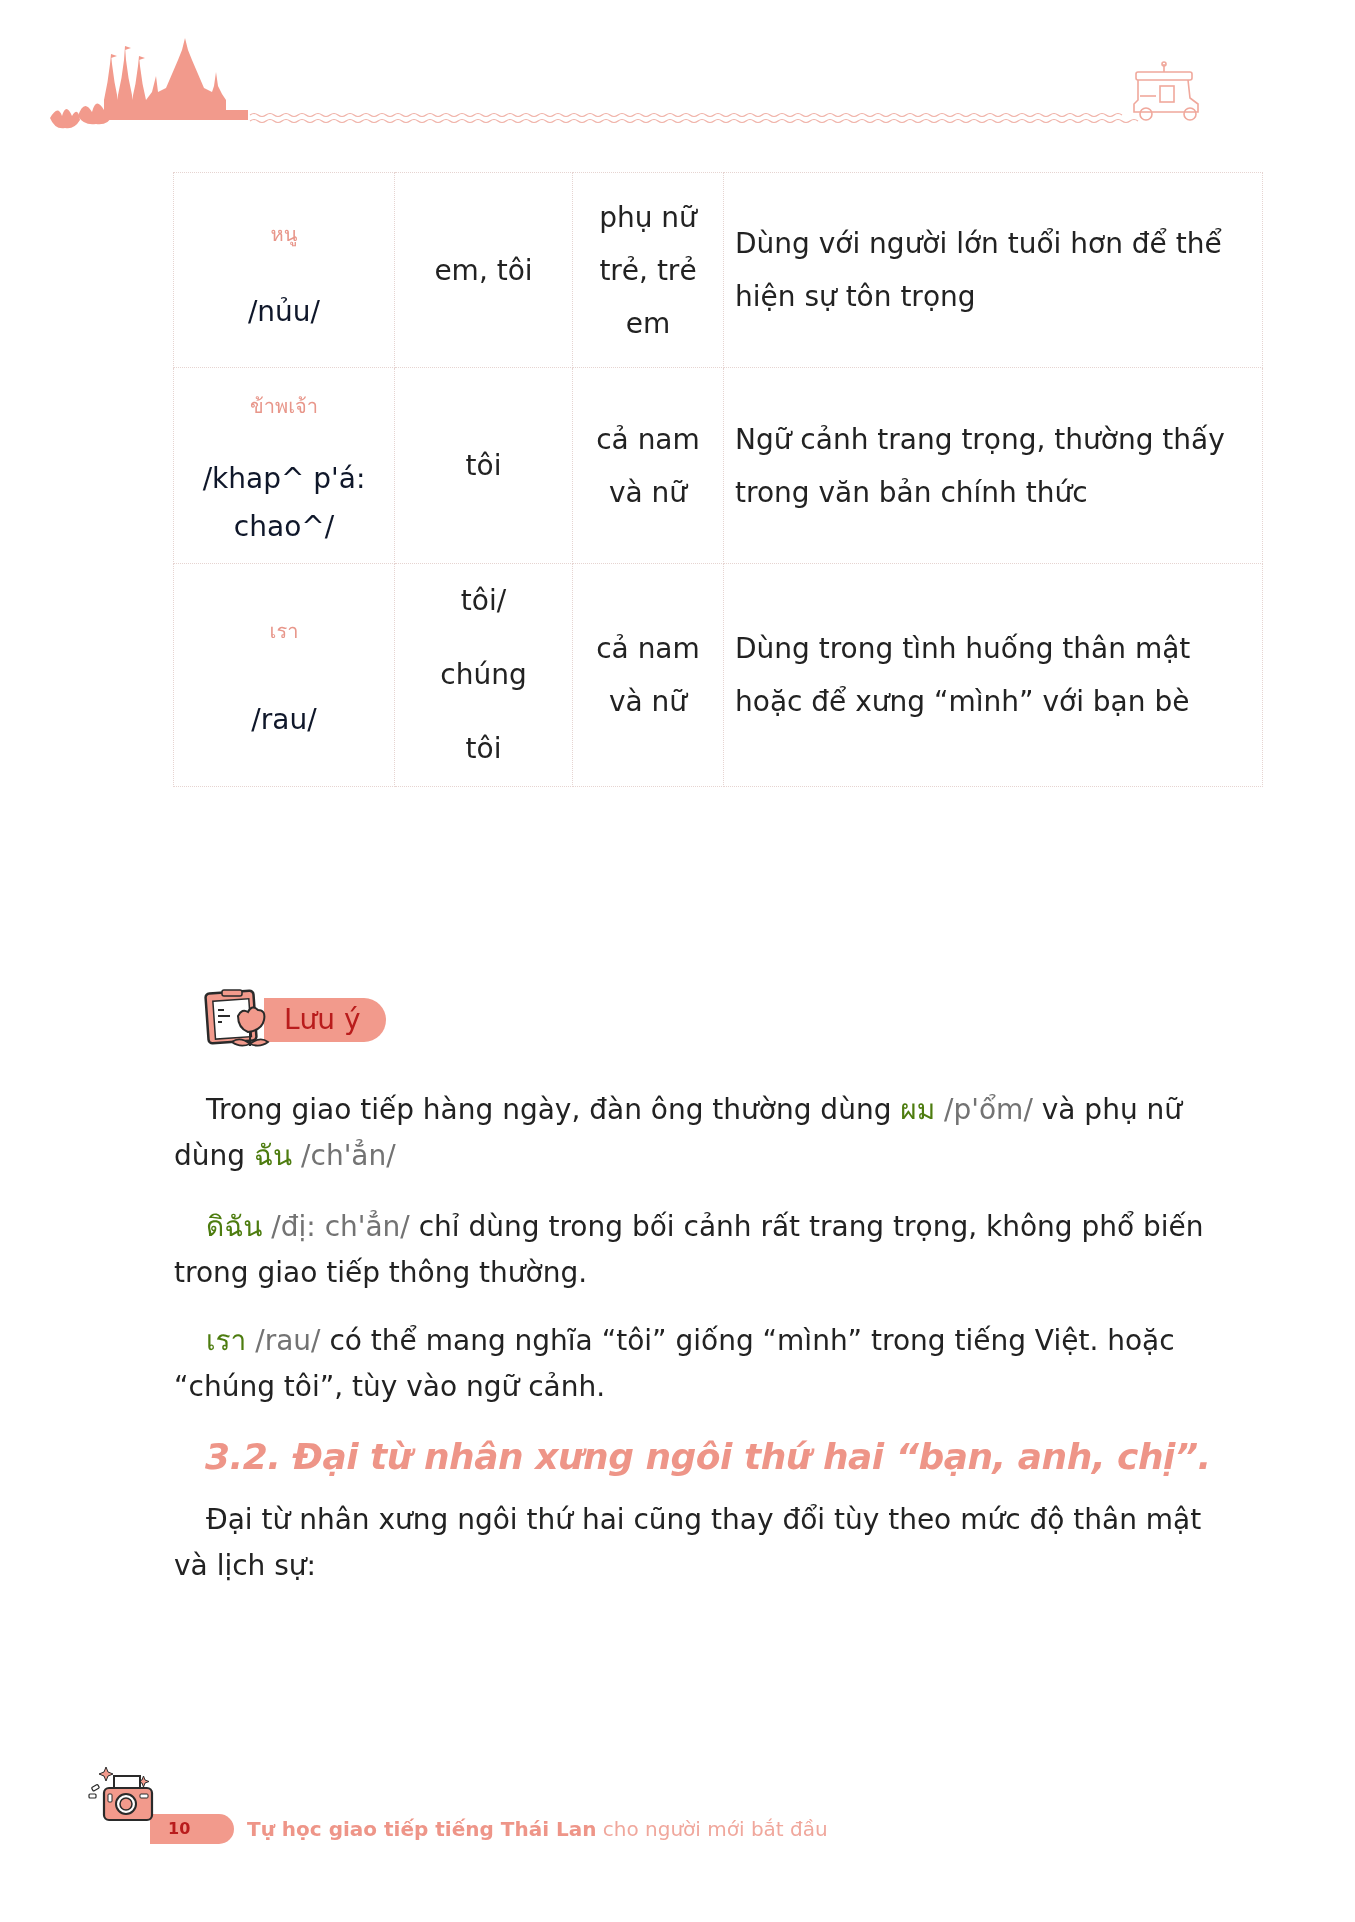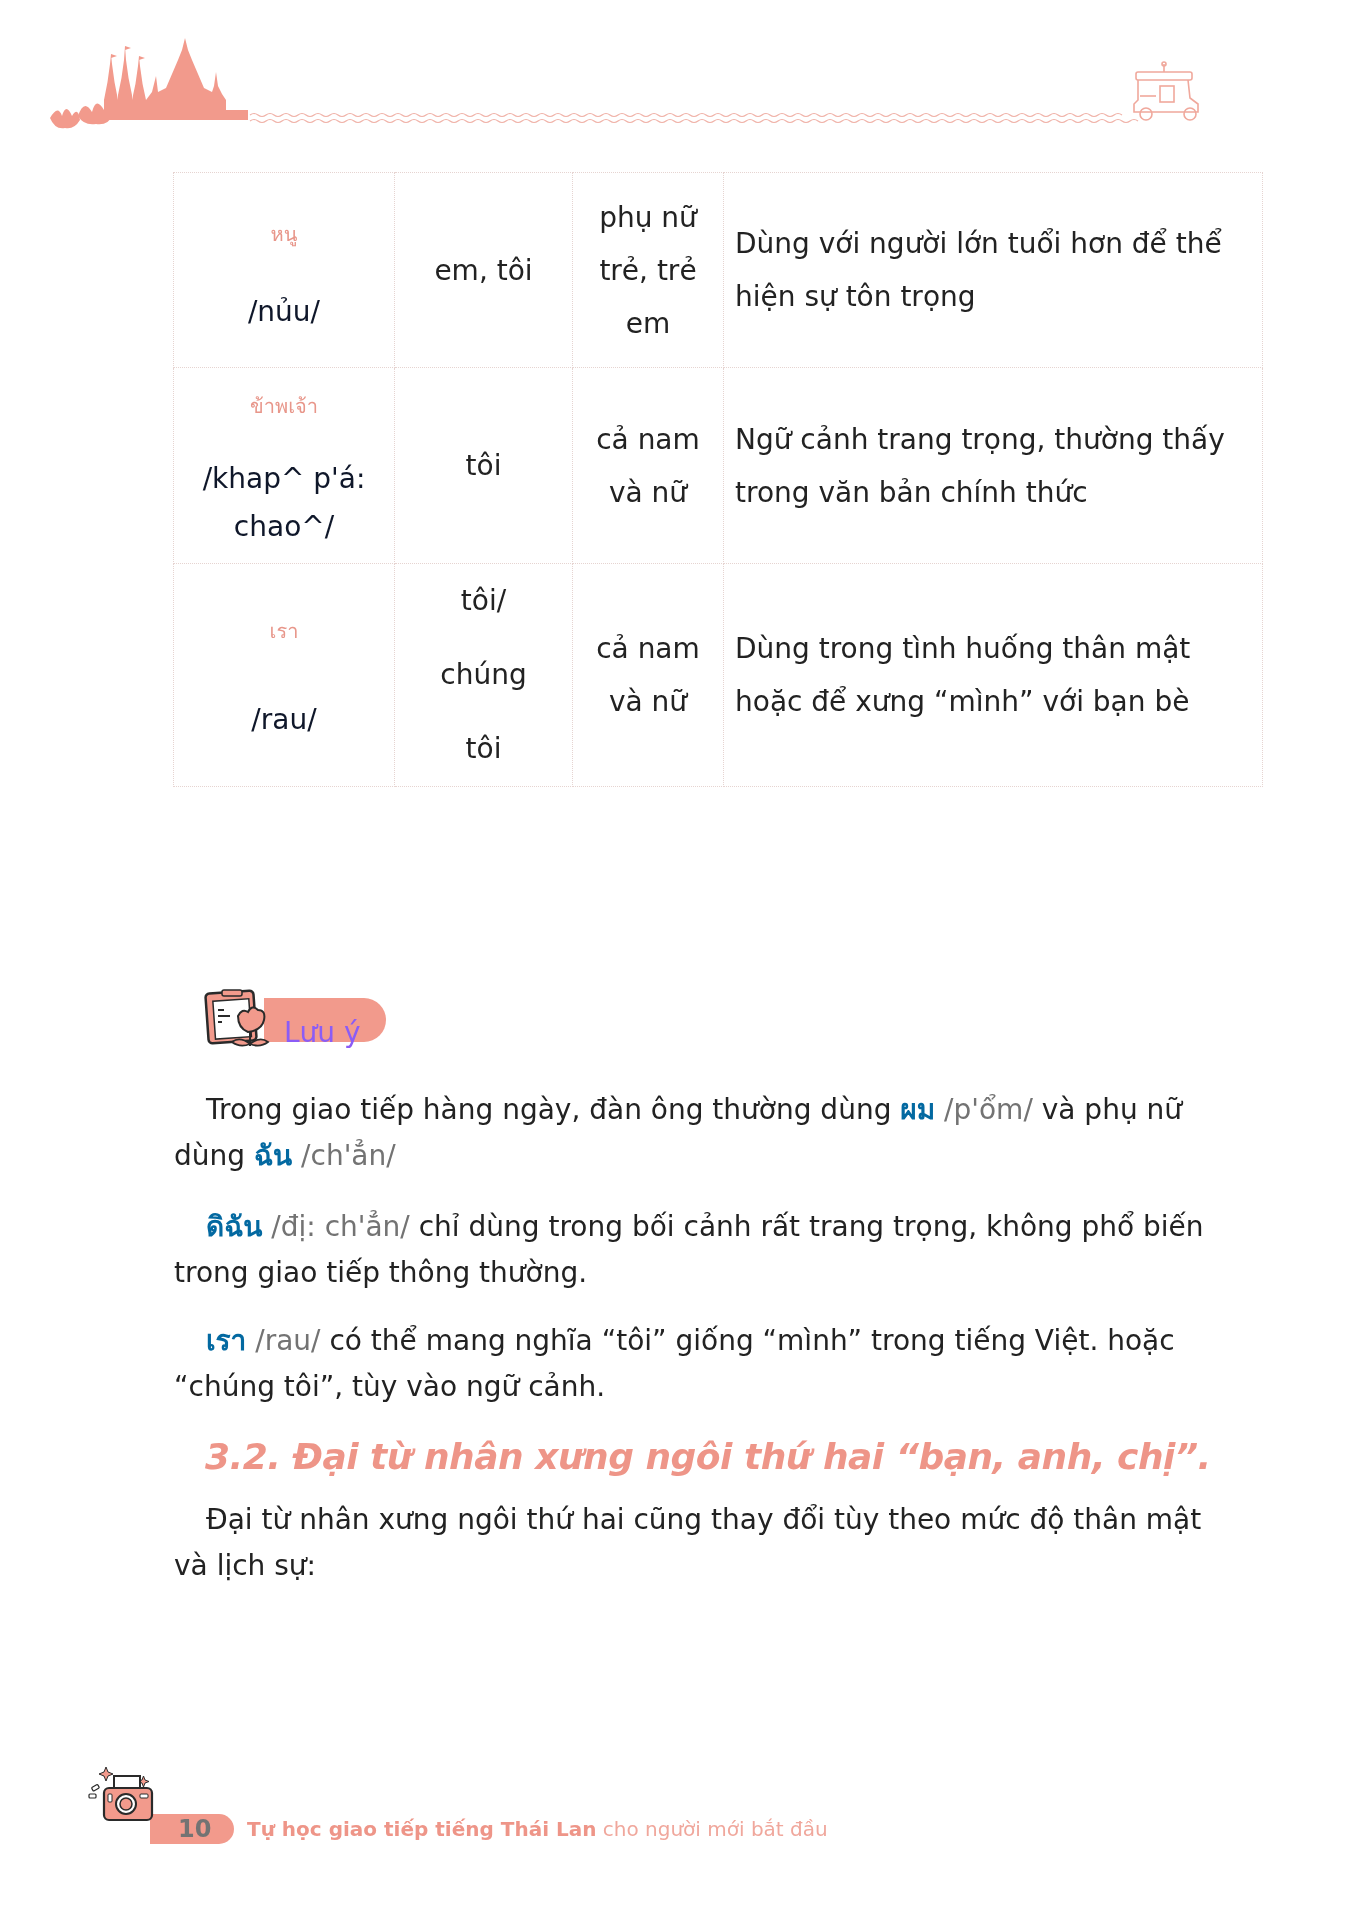--- a/index.html
+++ b/index.html
@@ -24,54 +24,54 @@
     font-size: 28px;
     line-height: 53px;
     vertical-align: middle;
     color: #222222;
   }
   #pronoun-table td.c-word, #pronoun-table td.c-mean, #pronoun-table td.c-who { text-align: center; }
   #pronoun-table td.c-desc { text-align: left; padding-left: 11px; padding-right: 6px; }
   .thai { color: #e8968a; font-size: 20px; display: block; line-height: 60px; }
   .roman { color: #0f172a; display: block; margin-top: 23px; }
   .c-word .roman { line-height: 50px; }
-  .inline-thai { color: #0369a1; font-weight: bold; }
+  .inline-thai { color: #4d7c0f; }
   .inline-roman { color: #737373; }
 
   
   #note-badge { position: absolute; left: 204px; top: 988px; width: 200px; height: 64px; }
   #note-pill {
     position: absolute; left: 60px; top: 10px; width: 122px; height: 44px;
     background: #f29a8c; border-radius: 0 24px 24px 0;
   }
   #note-label {
-    position: absolute; left: 80px; top: 25px; font-size: 28px; line-height: 40px;
-    color: #8b5cf6;
+    position: absolute; left: 80px; top: 12px; font-size: 28px; line-height: 40px;
+    color: #b91c1c;
   }
 
   
   .para {
     position: absolute; left: 174px; width: 1030px;
     font-size: 28px; line-height: 46px; color: #222222;
     text-indent: 32px; margin: 0;
   }
   #section-heading {
     position: absolute; left: 205px; top: 1437px; margin: 0;
     font-size: 36px; line-height: 40px; font-weight: bold; font-style: italic;
     color: #ee9588; letter-spacing: -0.5px;
   }
 
   
   #footer-pill {
     position: absolute; left: 150px; top: 1814px; width: 84px; height: 30px;
     background: #f29a8c; border-radius: 0 16px 16px 0;
   }
   #page-number {
-    position: absolute; left: 178px; top: 1814px; font-size: 24px; line-height: 30px;
-    color: #737373; font-weight: bold;
+    position: absolute; left: 168px; top: 1814px; font-size: 16px; line-height: 30px;
+    color: #b91c1c; font-weight: bold;
   }
   #footer-title {
     position: absolute; left: 247px; top: 1812px; font-size: 20px; line-height: 34px;
     color: #ee9588; white-space: nowrap;
   }
   #footer-title b { font-weight: bold; margin-top: 20px; }
   #footer-title span.light { font-weight: normal; color: #f0a79c; }
 </style>
 </head>
 <body>

